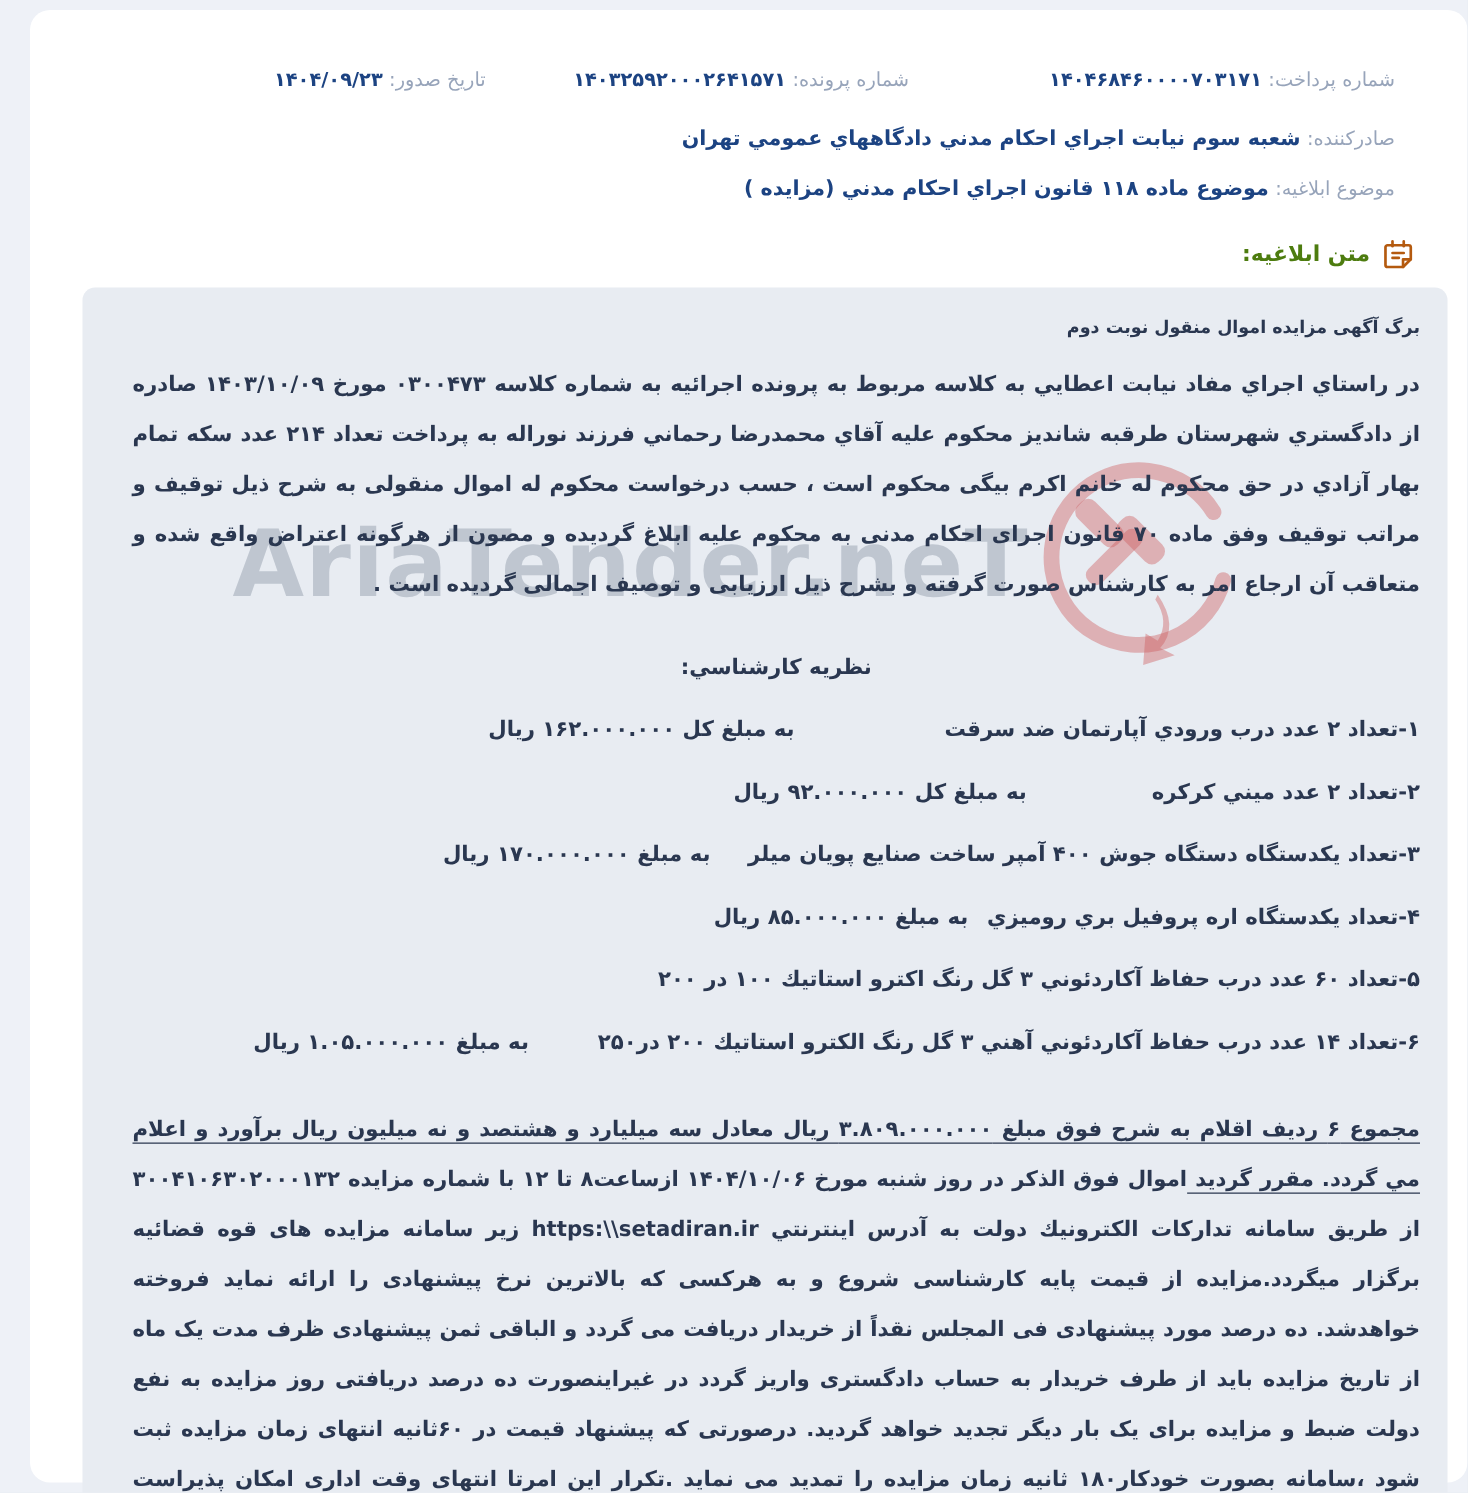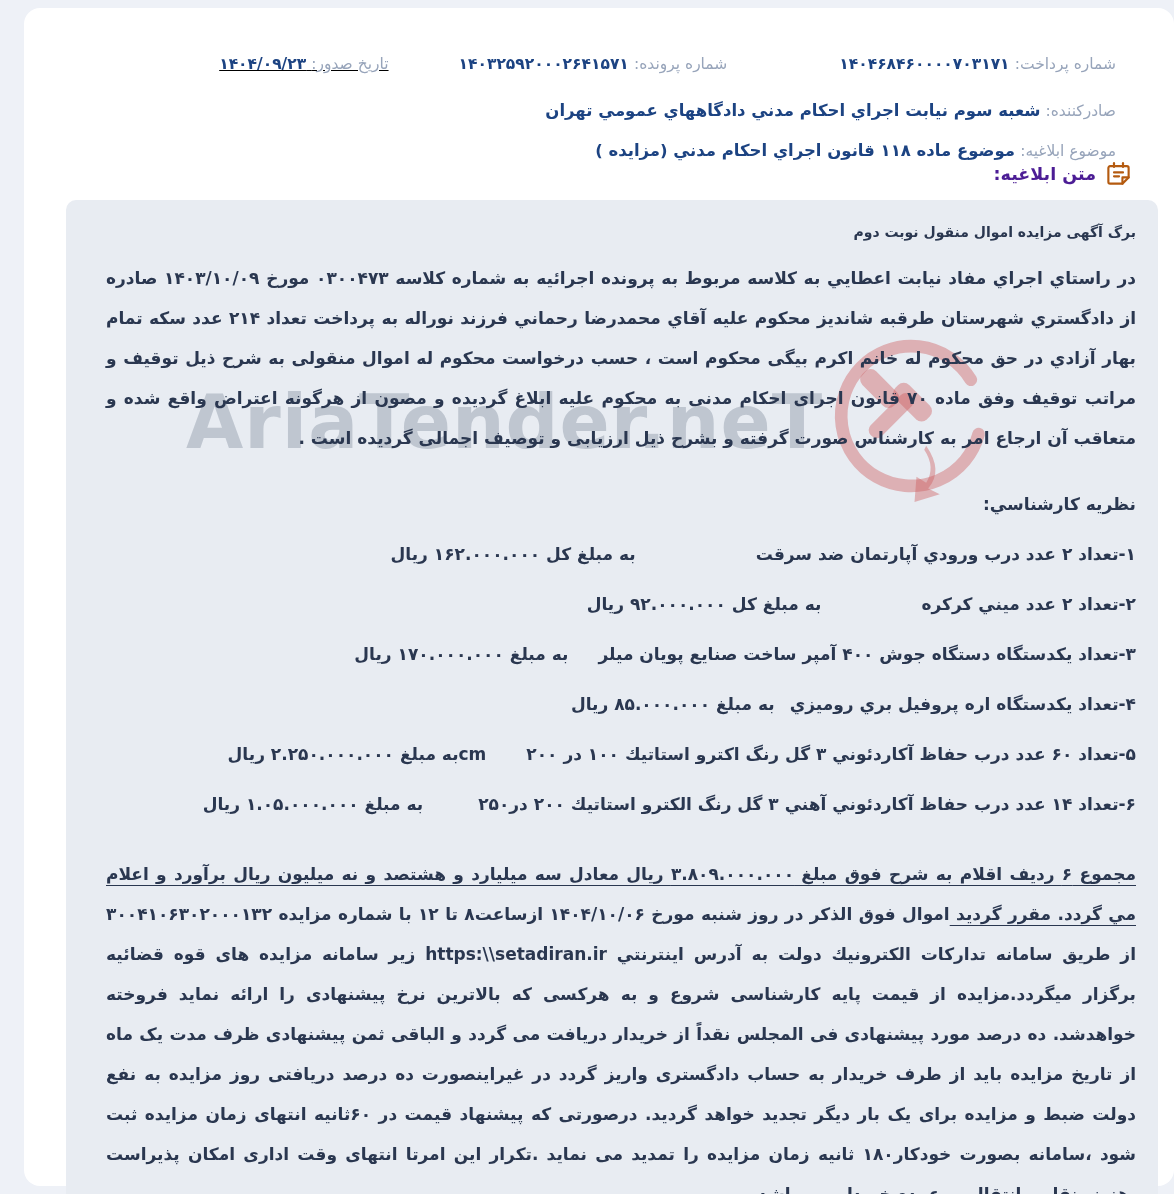--- a/index.html
+++ b/index.html
@@ -15,36 +15,37 @@
     left:24px; top:8px;
     width:1150px; height:1178px;
     background:#ffffff;
     border-radius:16px;
   }
   
   .meta { padding:46px 58px 0 30px; }
   .meta-row1 { display:flex; align-items:baseline; }
   .meta-field { white-space:nowrap; }
   .meta-field.case  { margin-right:112px; }
-  .meta-field.date  { margin-right:70px;text-decoration:underline; }
+  .meta-field.date  { margin-right:70px; }
   .meta-label {
     color:#97a4ba; font-size:15.5px;
   }
   .meta-value {
     color:#1c4382; font-size:15.5px; font-weight:bold;
   }
   .meta-row2 { margin-top:28px; }
   .meta-row3 { margin-top:21px; }
   .meta-row2 .meta-value, .meta-row3 .meta-value { font-size:16.5px; }
   
   .body-label-row {
+    margin-top:30px;
     padding-left:18px;
     padding-right:42px;
     display:flex; align-items:center; gap:9px;
-    color:#4c1d95; font-weight:bold; font-size:17.5px;
+    color:#4d7c0f; font-weight:bold; font-size:17.5px;
   }
   .note-icon { width:27px; height:27px; flex:0 0 auto; }
   
   .panel {
     position:relative;
     margin:13px 16px 0 18px;
     width:1092px;
     min-height:873px;
     background:#e8ecf2;
     border-radius:10px;
@@ -58,21 +59,21 @@
     text-align:right;
     font-size:14px;
     margin-top:6px;
     margin-bottom:18px;
   }
   .notice-par {
     line-height:40px;
     text-align:justify;
     text-align-last:right;
   }
-  .expertise-heading { margin-top:26px; line-height:40px; }
+  .expertise-heading { margin-top:26px; line-height:40px;text-align:center; }
   .items { margin-top:8px; }
   .item-row {
     display:flex; align-items:baseline;
     line-height:40px;
     margin-top:10px;
     white-space:nowrap;
   }
   .gap { display:inline-block; height:1px; }
   .item-row:nth-of-type(1) .gap { width:120px; }
   .item-row:nth-of-type(2) .gap { width:100px; }
@@ -189,21 +190,20 @@
             <span>به مبلغ ۱۷۰.۰۰۰.۰۰۰ ريال</span>
         </div>
         <div class="item-row">
           <span>۴-تعداد يكدستگاه اره پروفيل بري روميزي</span>
             <span class="gap"></span>
             <span>به مبلغ ۸۵.۰۰۰.۰۰۰ ريال</span>
         </div>
         <div class="item-row">
           <span>۵-تعداد ۶۰ عدد درب حفاظ آكاردئوني ۳ گل رنگ اكترو استاتيك ۱۰۰ در ۲۰۰</span>
             <span class="gap"></span>
-            <span>cmبه مبلغ ۲.۲۵۰.۰۰۰.۰۰۰ ريال</span>
         </div>
         <div class="item-row">
           <span>۶-تعداد ۱۴ عدد درب حفاظ آكاردئوني آهني ۳ گل رنگ الكترو استاتيك ۲۰۰ در۲۵۰</span>
             <span class="gap"></span>
             <span>به مبلغ ۱.۰۵.۰۰۰.۰۰۰ ريال</span>
         </div>
       </div>
 
       <p class="summary"><span class="u">مجموع ۶ رديف اقلام به شرح فوق مبلغ ۳.۸۰۹.۰۰۰.۰۰۰ ريال معادل سه ميليارد و هشتصد و نه ميليون ريال برآورد و اعلام مي گردد. مقرر گرديد </span><span>اموال فوق الذكر در روز شنبه مورخ ۱۴۰۴/۱۰/۰۶ ازساعت۸ تا ۱۲ با شماره مزايده ۳۰۰۴۱۰۶۳۰۲۰۰۰۱۳۲ از طريق سامانه تداركات الكترونيك دولت به آدرس اينترنتي https:\\setadiran.ir زير سامانه مزايده های قوه قضائيه برگزار ميگردد.مزايده از قيمت پايه كارشناسی شروع و به هركسی كه بالاترين نرخ پيشنهادی را ارائه نمايد فروخته خواهدشد. ده درصد مورد پيشنهادی فی المجلس نقداً از خريدار دريافت می گردد و الباقی ثمن پيشنهادی ظرف مدت يک ماه از تاريخ مزايده بايد از طرف خريدار به حساب دادگستری واريز گردد در غيراينصورت ده درصد دريافتی روز مزايده به نفع دولت ضبط و مزايده برای يک بار ديگر تجديد خواهد گرديد. درصورتی كه پيشنهاد قيمت در ۶۰ثانيه انتهای زمان مزايده ثبت شود ،سامانه بصورت خودكار۱۸۰ ثانيه زمان مزايده را تمديد می نمايد .تكرار اين امرتا انتهای وقت اداری امكان پذيراست .هزينه نقل و انتقال به عهده خريدار می باشد.</span></p>
     </div>

